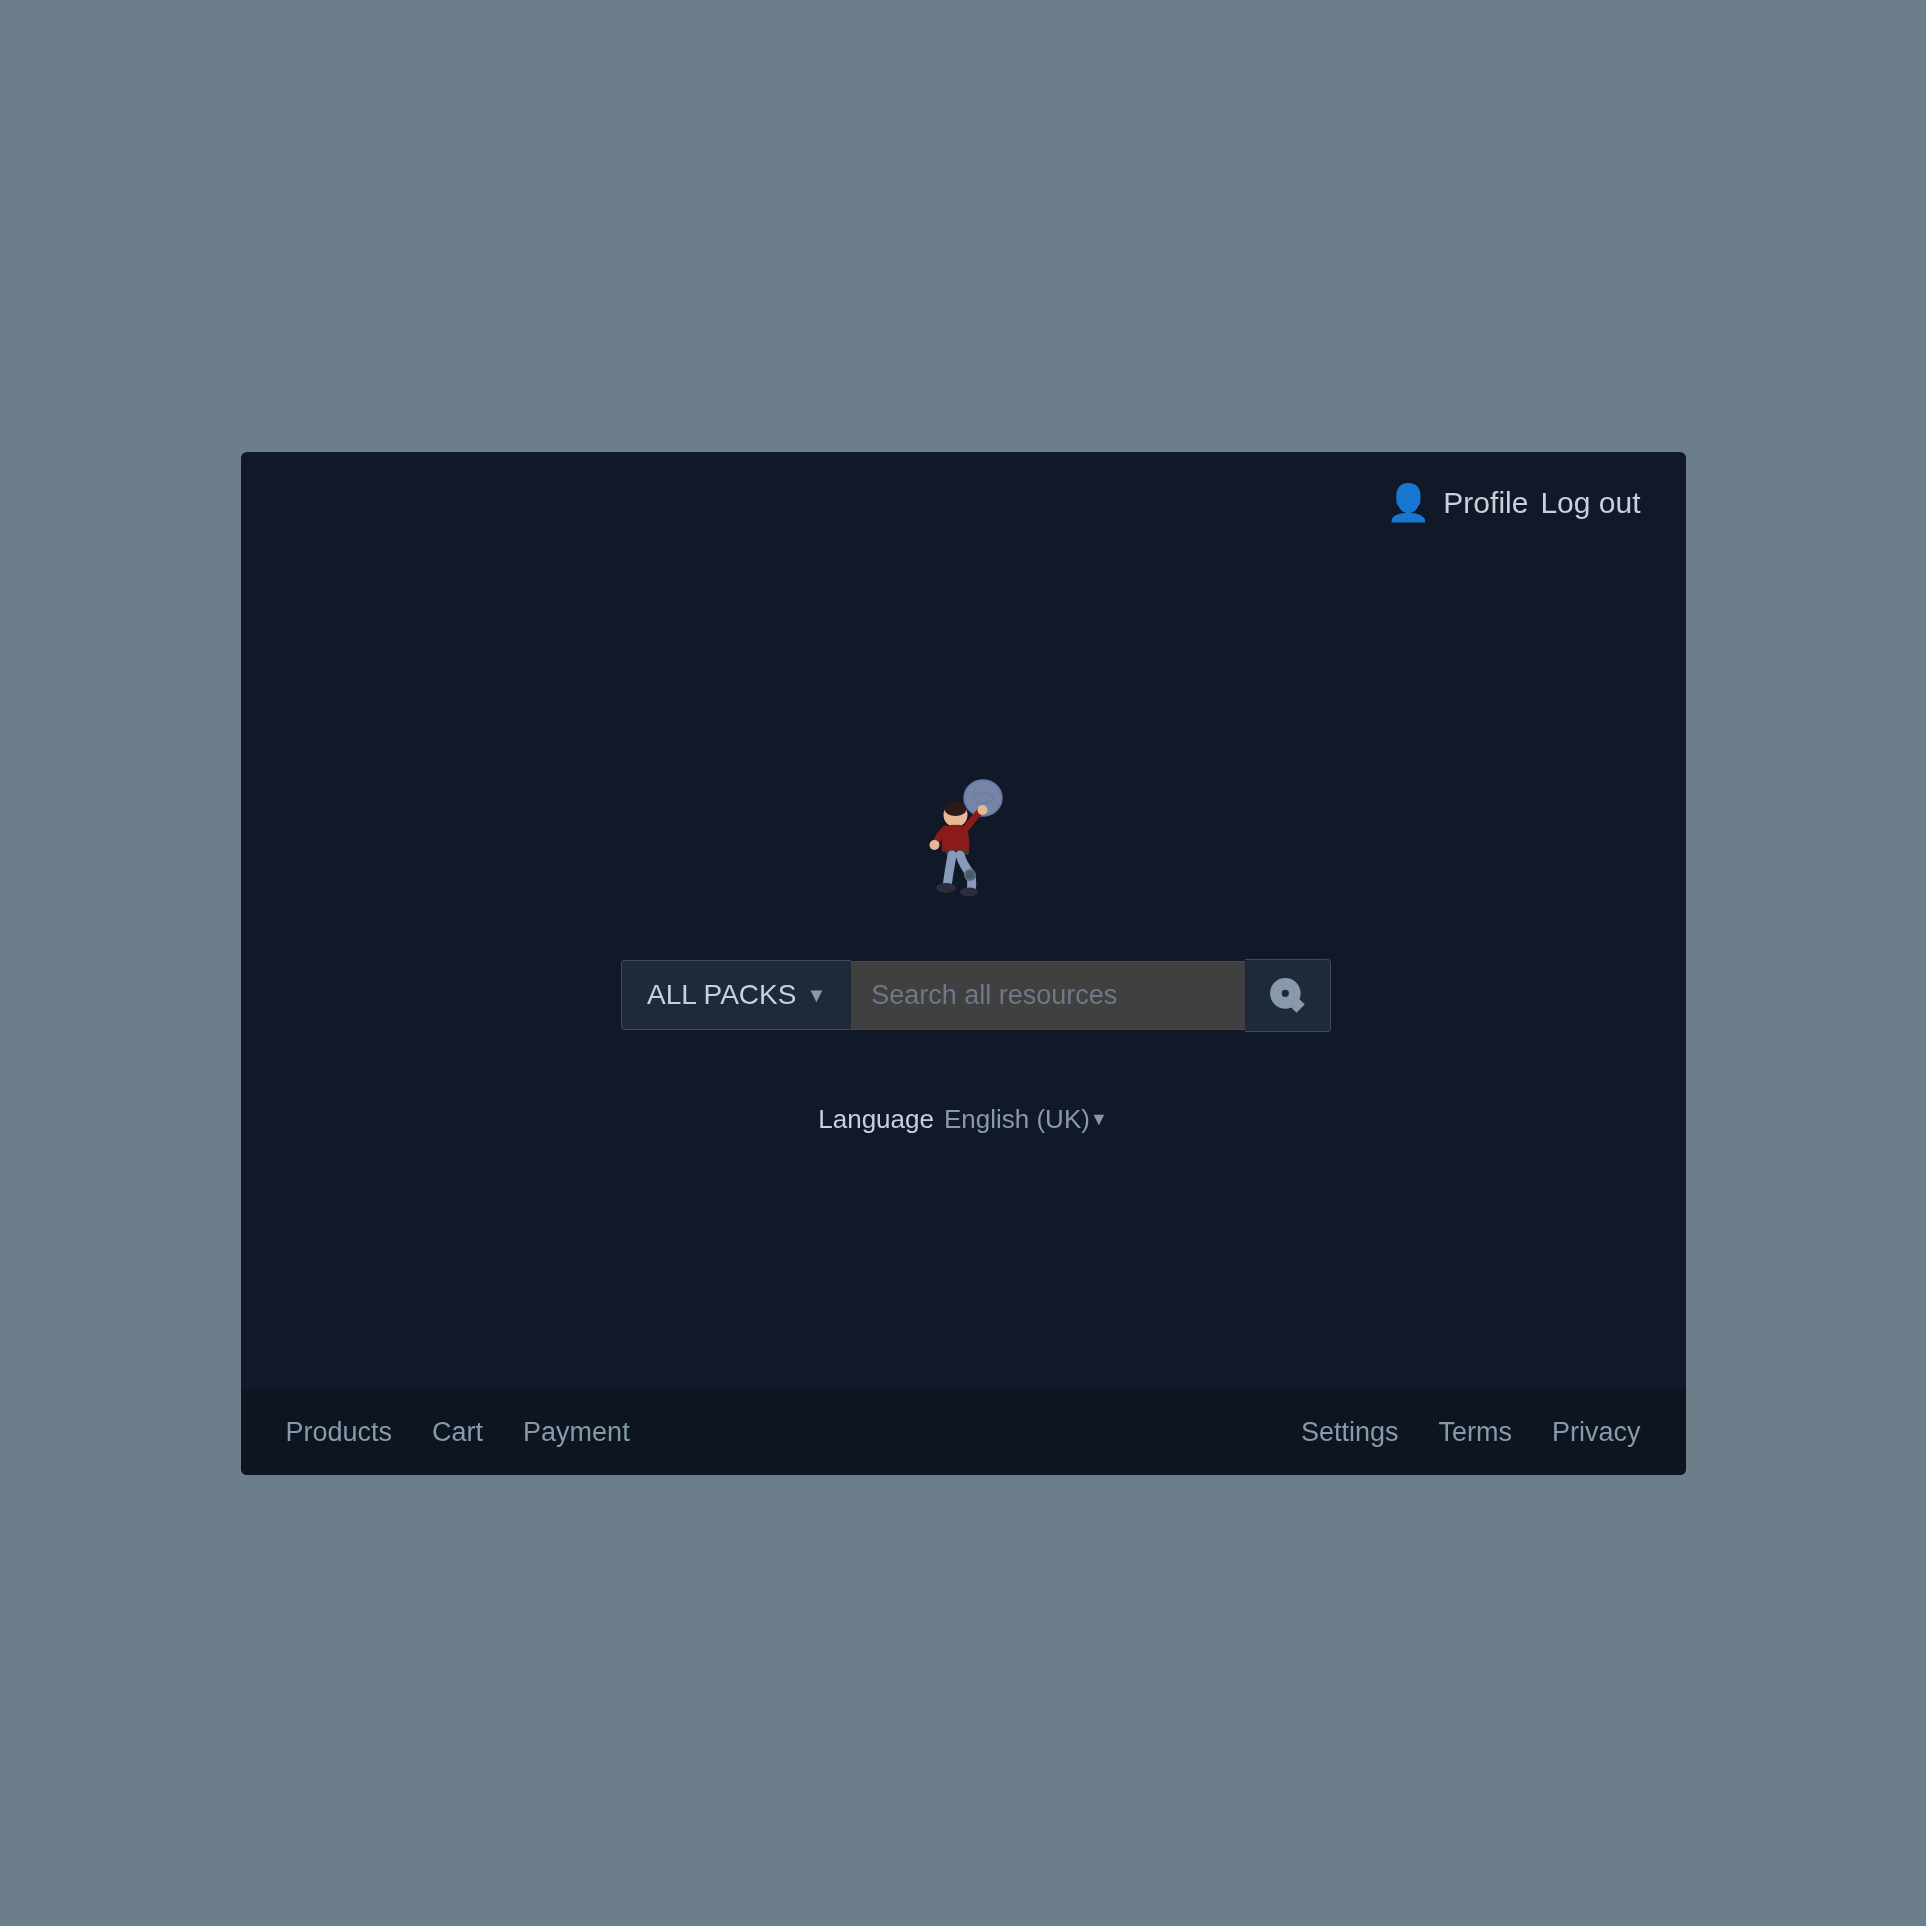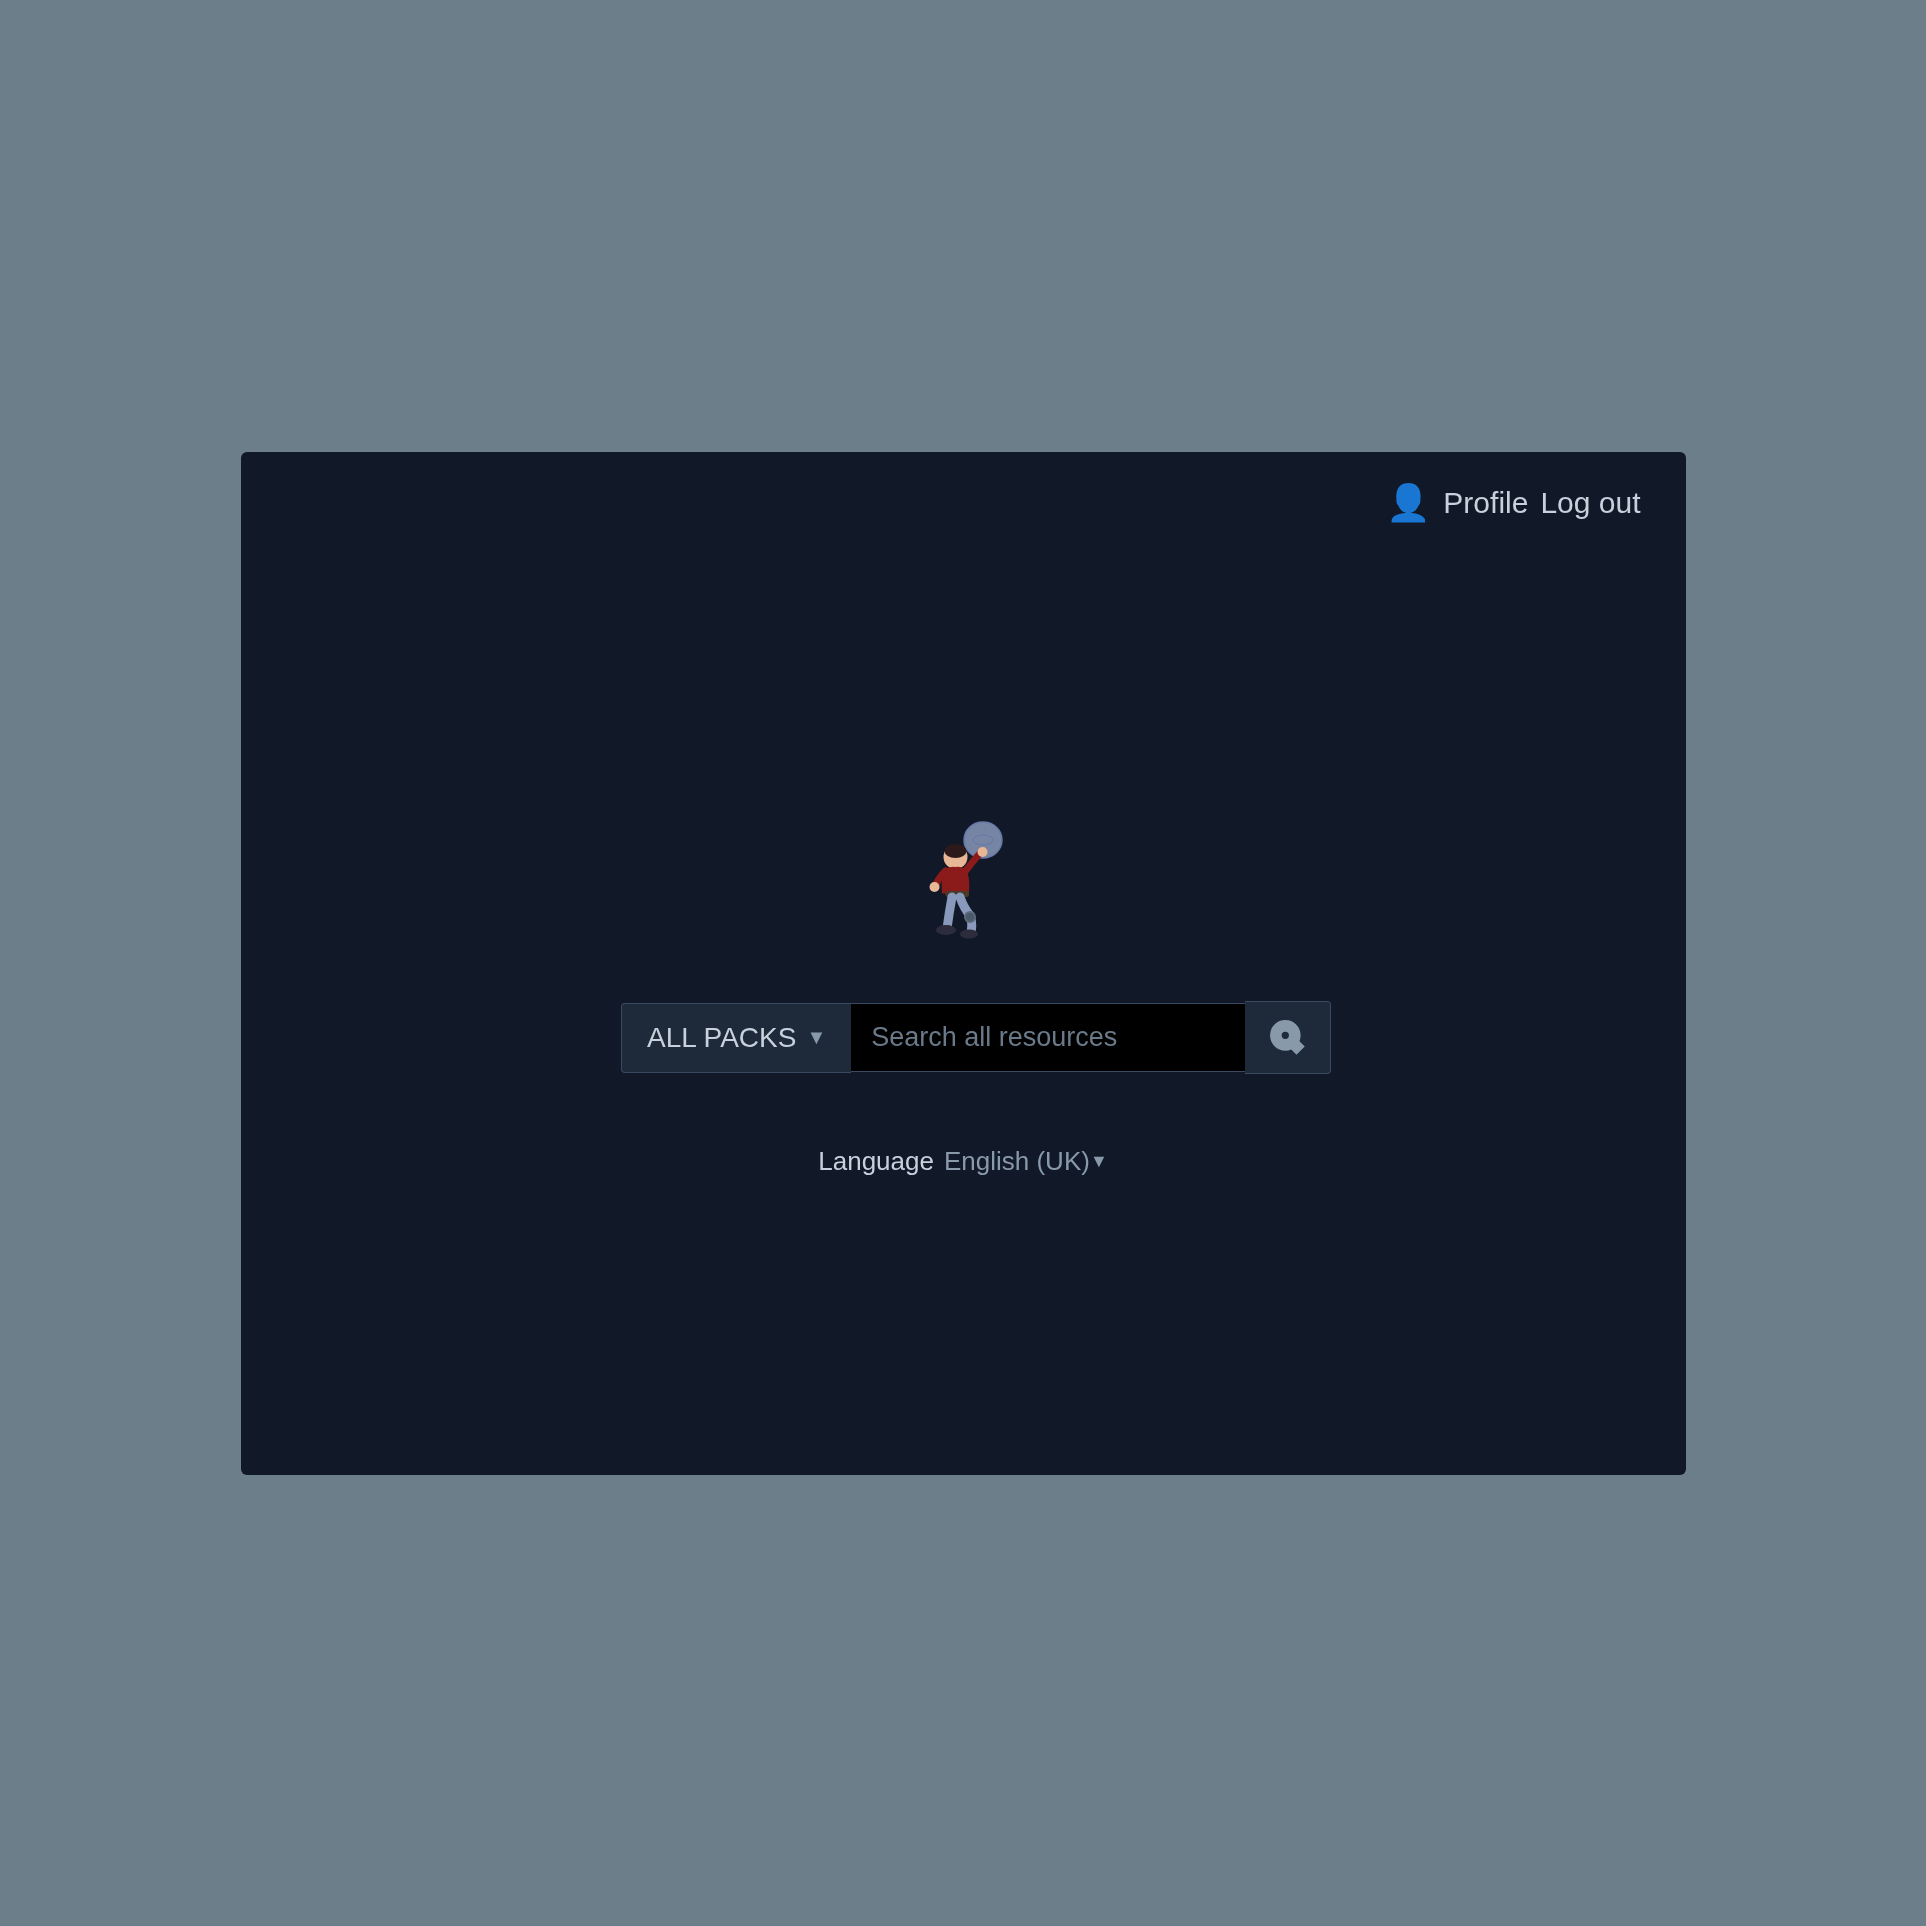--- a/index.html
+++ b/index.html
@@ -121,21 +121,21 @@
       white-space: nowrap;
     }
 
     .filter-arrow {
       color: #8899aa;
       font-size: 20px;
     }
 
     .search-input {
       flex: 1;
-      background-color: #000000;
+      background-color: #404040;
       border: 0.8px solid #3a4a60;
       border-left: none;
       border-right: none;
       padding: 18px 20px;
       color: #8899aa;
       font-size: 27px;
       outline: none;
     }
 
     .search-input::placeholder {
@@ -285,15 +285,27 @@
     <div class="language-selector">
       <span class="language-label">Language</span>
       <span class="language-value">
         <span>English (UK)</span>
         <span class="lang-arrow">▼</span>
       </span>
     </div>
 
   </div>
 
+  <div class="footer">
+    <div class="footer-left">
+      <a class="footer-link">Products</a>
+      <a class="footer-link">Cart</a>
+      <a class="footer-link">Payment</a>
+    </div>
+    <div class="footer-right">
+      <a class="footer-link">Settings</a>
+      <a class="footer-link">Terms</a>
+      <a class="footer-link">Privacy</a>
+    </div>
+  </div>
 
 </div>
 
 
 </body></html>

